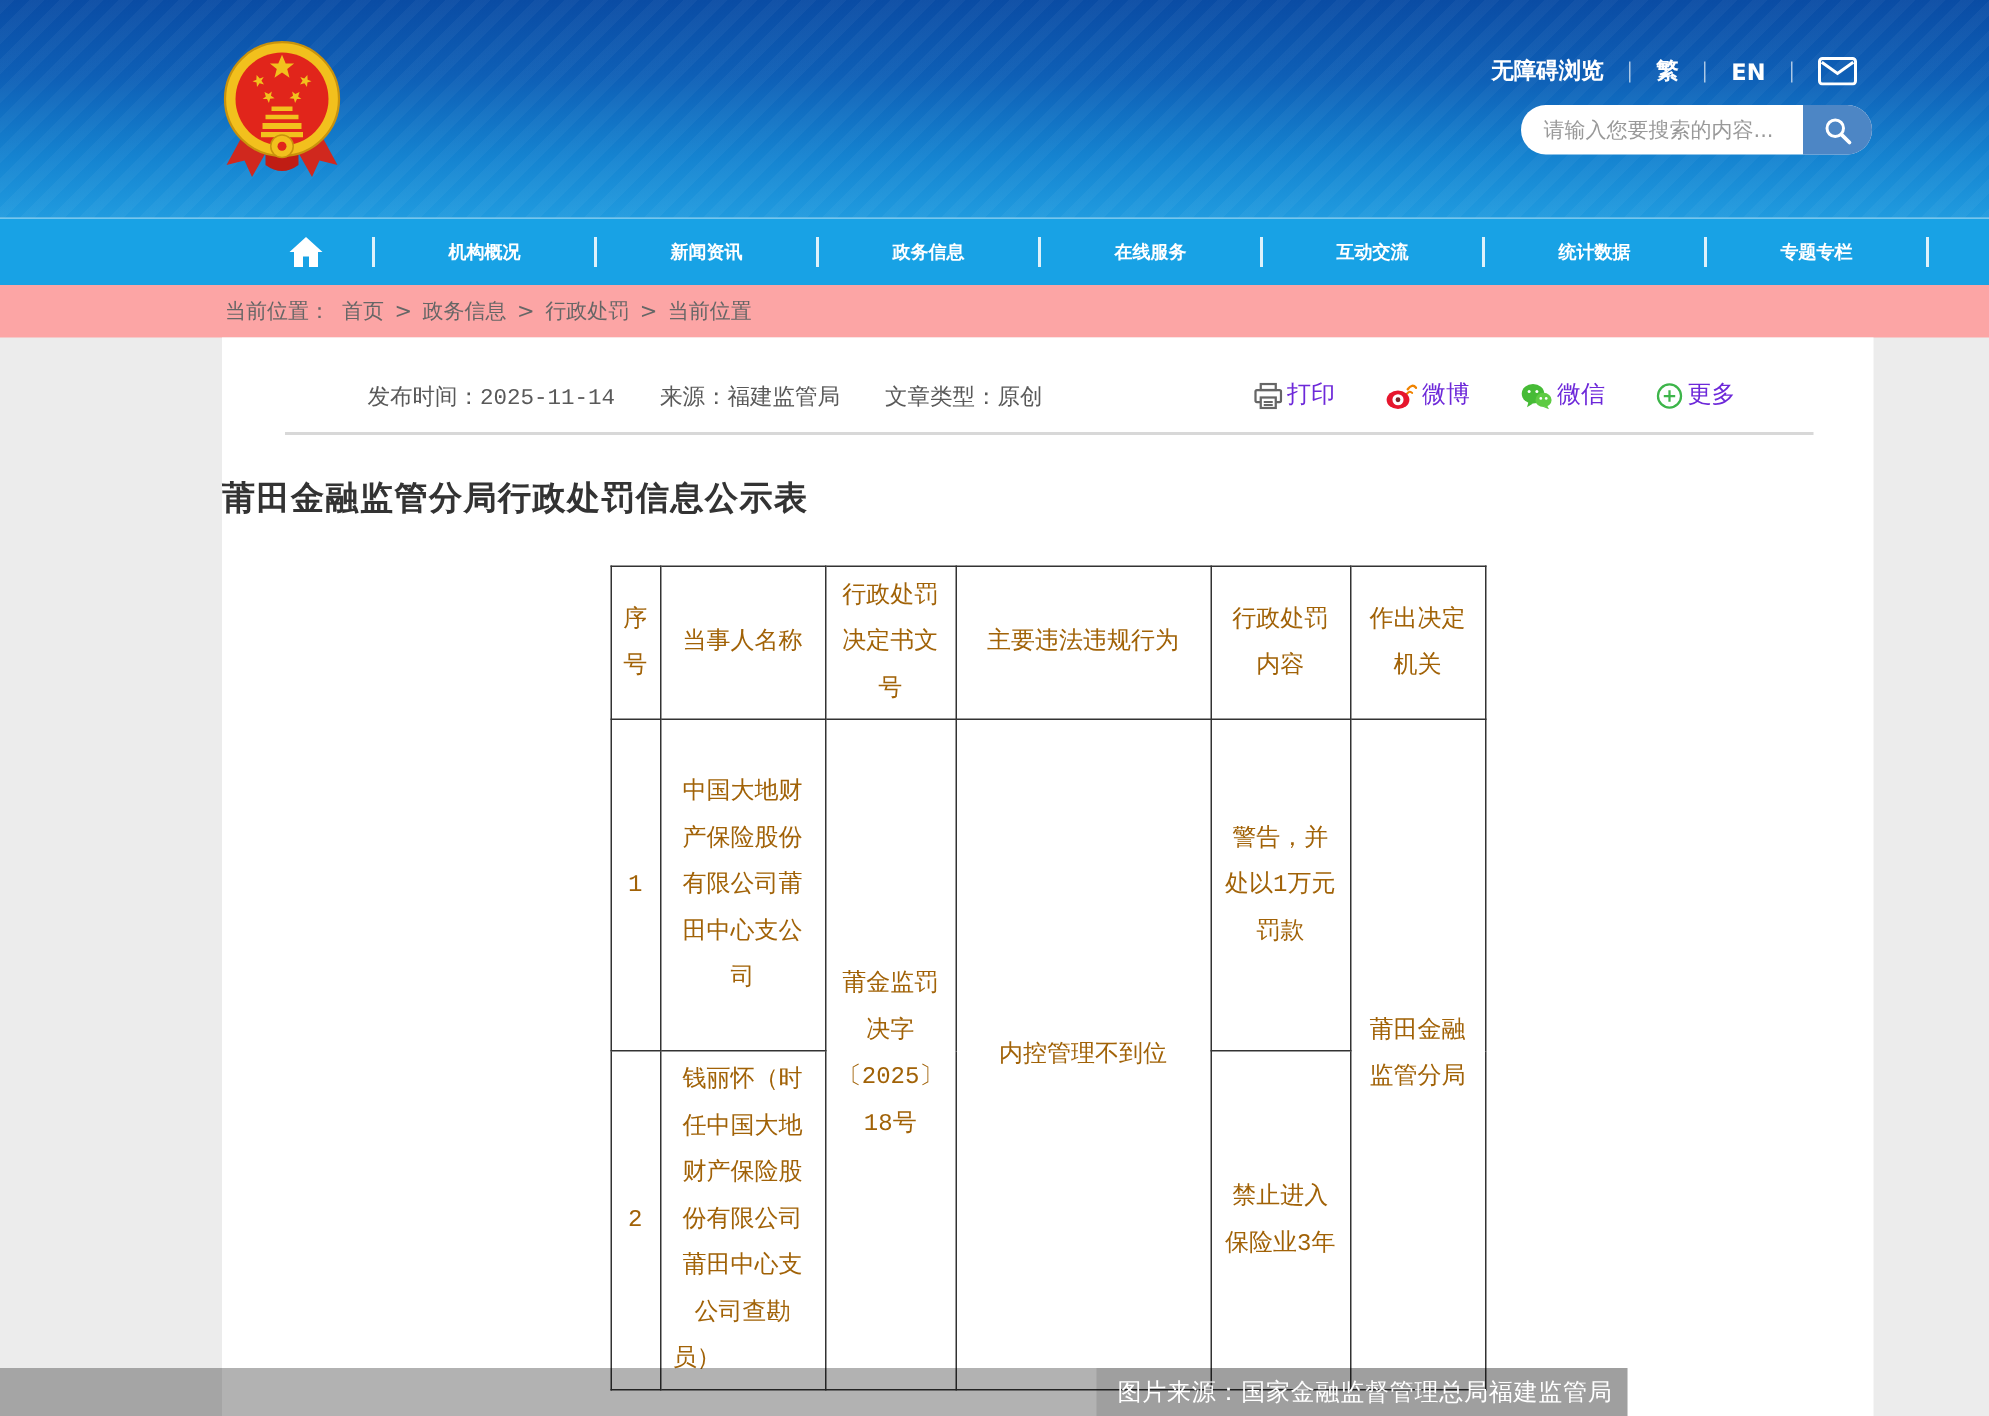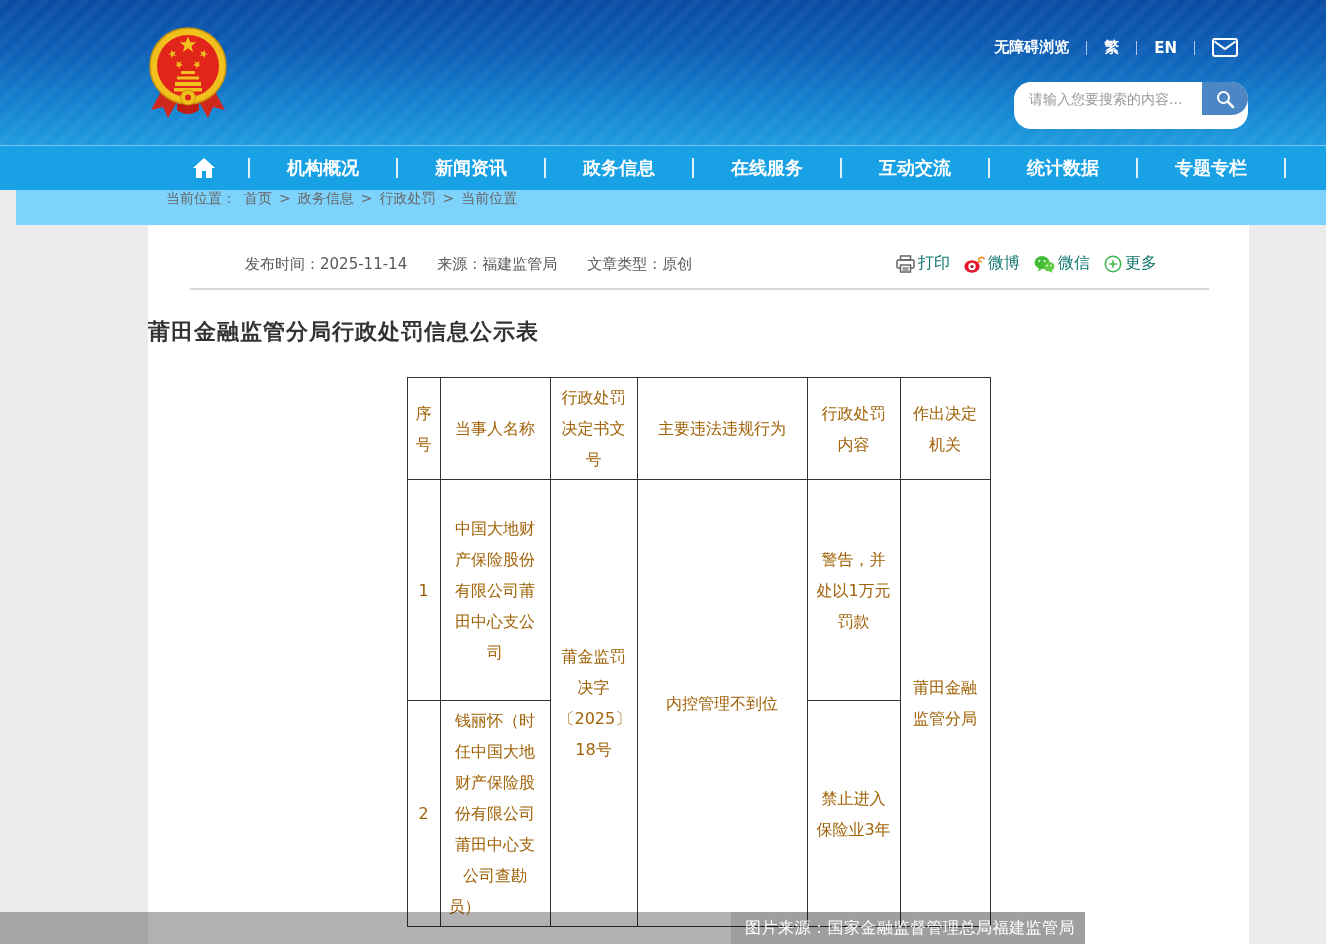--- a/index.html
+++ b/index.html
@@ -24,42 +24,42 @@
   .site-title {
     font-size:46px; font-weight:bold; color:#fff; letter-spacing:3px; white-space:nowrap;
     text-shadow:2px 0 0 #123c78,-2px 0 0 #123c78,0 2px 0 #123c78,0 -2px 0 #123c78,
                 2px 2px 0 #123c78,-2px -2px 0 #123c78,2px -2px 0 #123c78,-2px 2px 0 #123c78,
                 4px 4px 3px rgba(0,0,0,.35);
   }
   .top-links { position:absolute; top:38px; right:88px; display:flex; align-items:center; z-index:2; }
   .top-link { color:#fff; font-size:15px; font-weight:bold; cursor:pointer; white-space:nowrap; }
   .top-sep { width:1px; height:14px; background:rgba(255,255,255,.65); margin:0 17px; }
   .mail-btn { display:flex; align-items:center; cursor:pointer; }
-  .search-bar { position:absolute; top:82px; right:78px; width:234px; height:47px; background:#fff; border-radius:17px; z-index:2; }
+  .search-bar { position:absolute; top:70px; right:78px; width:234px; height:33px; background:#fff; border-radius:17px; z-index:2; }
   .search-input { position:absolute; left:15px; top:0; width:168px; height:33px; border:none; outline:none; background:transparent; font-size:14px; color:#333; font-family:inherit; }
   .search-input::placeholder { color:#999; }
   .search-btn { position:absolute; right:0; top:0; width:46px; height:33px; background:#4d86c5; border:none; border-radius:0 17px 17px 0; display:flex; align-items:center; justify-content:center; cursor:pointer; }
   
   .main-nav {
     height:45px; background:#18a2e5; border-top:1px solid rgba(255,255,255,.4);
     display:flex; align-items:center; padding-left:160px;
   }
   .nav-home { width:88px; display:flex; justify-content:center; align-items:center; cursor:pointer; }
-  .nav-item { width:146px; text-align:center; color:#fff; font-size:18px; font-weight:bold; cursor:pointer; white-space:nowrap; }
+  .nav-item { width:146px; text-align:center; color:#fff; font-size:12px; font-weight:bold; cursor:pointer; white-space:nowrap; }
   .nav-sep { width:2px; height:20px; background:rgba(255,255,255,.85); }
   
-  .breadcrumb-bar { height:35px; background:#7dd3fc; display:flex; padding-left:150px; font-size:14px; color:#666;margin-left:16px; }
+  .breadcrumb-bar { height:35px; background:#fca5a5; display:flex; align-items:center; padding-left:150px; font-size:14px; color:#666; }
   .crumb-link { cursor:pointer; }
   .crumb-sep { margin:0 7px; }
   .crumb-label { margin-right:8px; }
   
-  .content-panel { margin-left:148px; width:1101px; height:719px; background:#fff; position:relative; }
+  .content-panel { margin-left:148px; width:1101px; height:719px; background:#fff; position:relative;font-family:Liberation Mono, monospace; }
   .article-meta { display:flex; align-items:center; padding:30px 0 0 97px; font-size:15px; color:#595959; }
   .meta-item { margin-right:30px; white-space:nowrap; }
-  .share-tools { position:absolute; right:92px; top:28px; display:flex; align-items:center; color:#0f766e; font-size:16px; }
+  .share-tools { position:absolute; right:92px; top:28px; display:flex; align-items:center; color:#6d28d9; font-size:16px;gap:20px; }
   .share-tool { display:flex; align-items:center; margin-left:14px; cursor:pointer; }
   .share-tool svg { margin-right:3px; }
   .divider { margin:14px 40px 0 42px; border-bottom:2px solid #d8d8d8; }
   .article-title { text-align:left; font-size:22px; font-weight:bold; color:#333; margin-top:27px; letter-spacing:1px; }
   
   .penalty-table { margin:30px auto 0; border-collapse:collapse; table-layout:fixed; width:583px; font-size:16px; color:#a16207; }
   .penalty-table th, .penalty-table td {
     border:1px solid #333; font-weight:normal; text-align:center; vertical-align:middle;
     line-height:31px; padding:4px 8px; overflow:hidden;
   }

